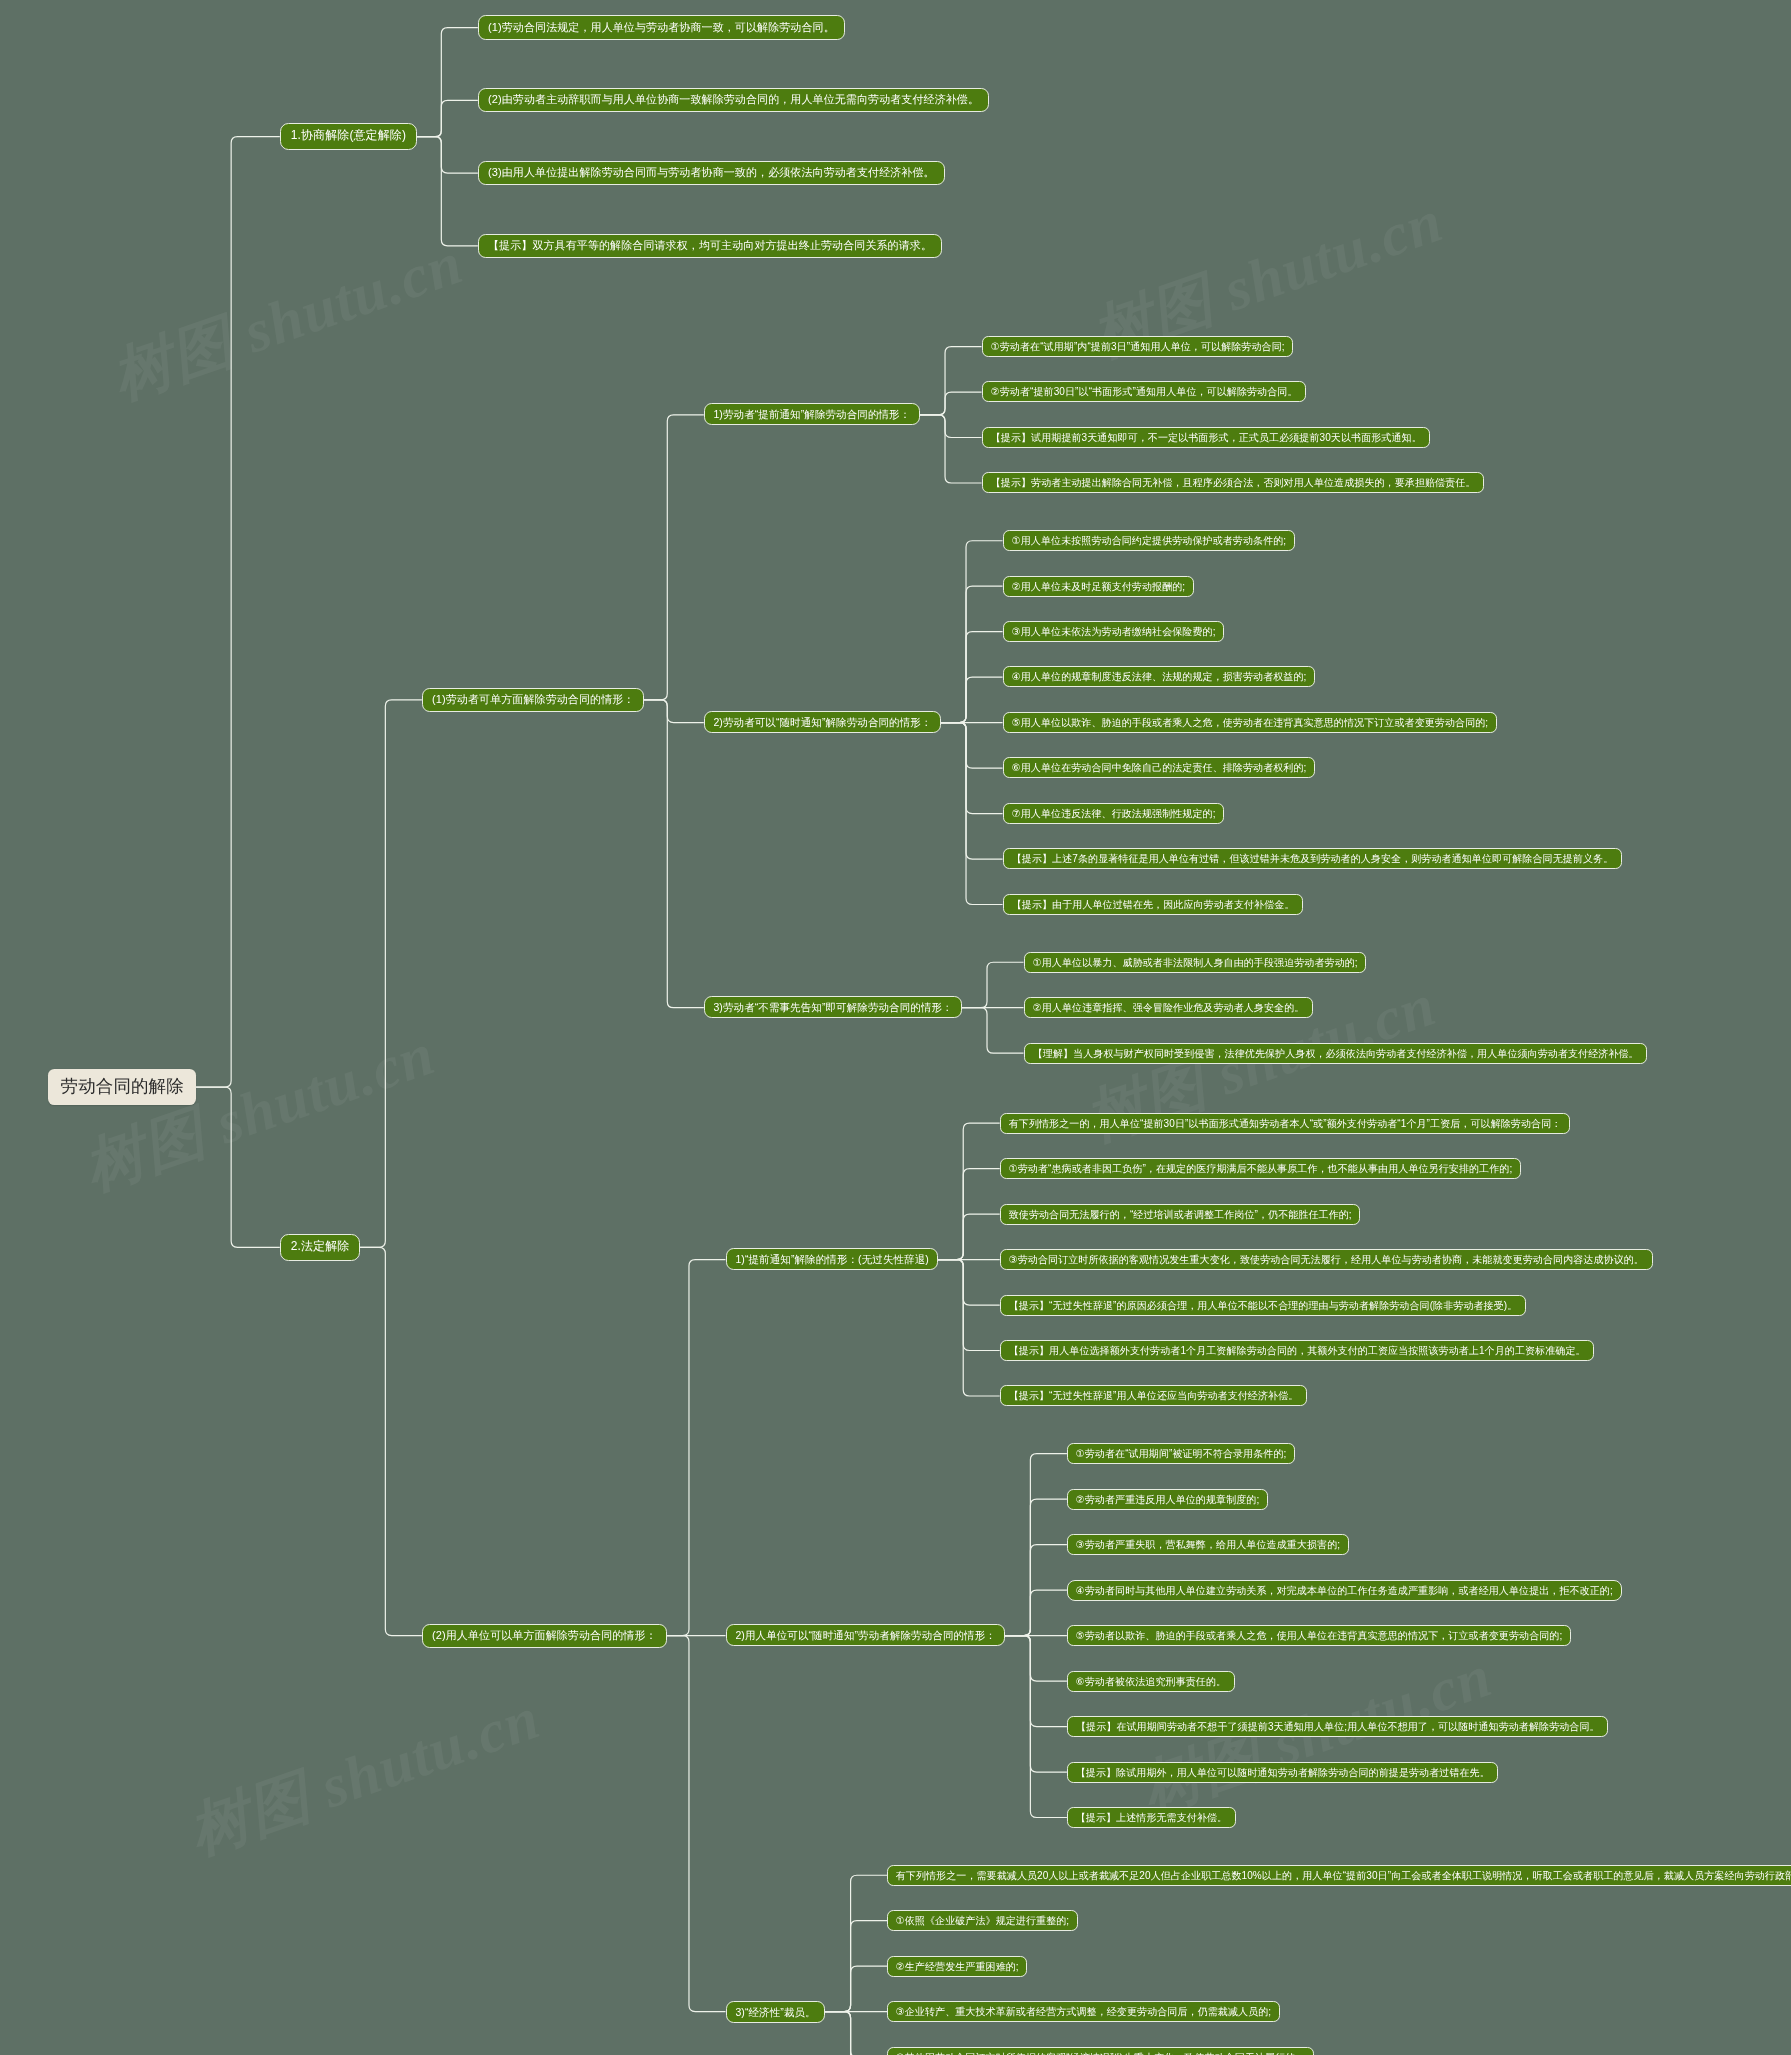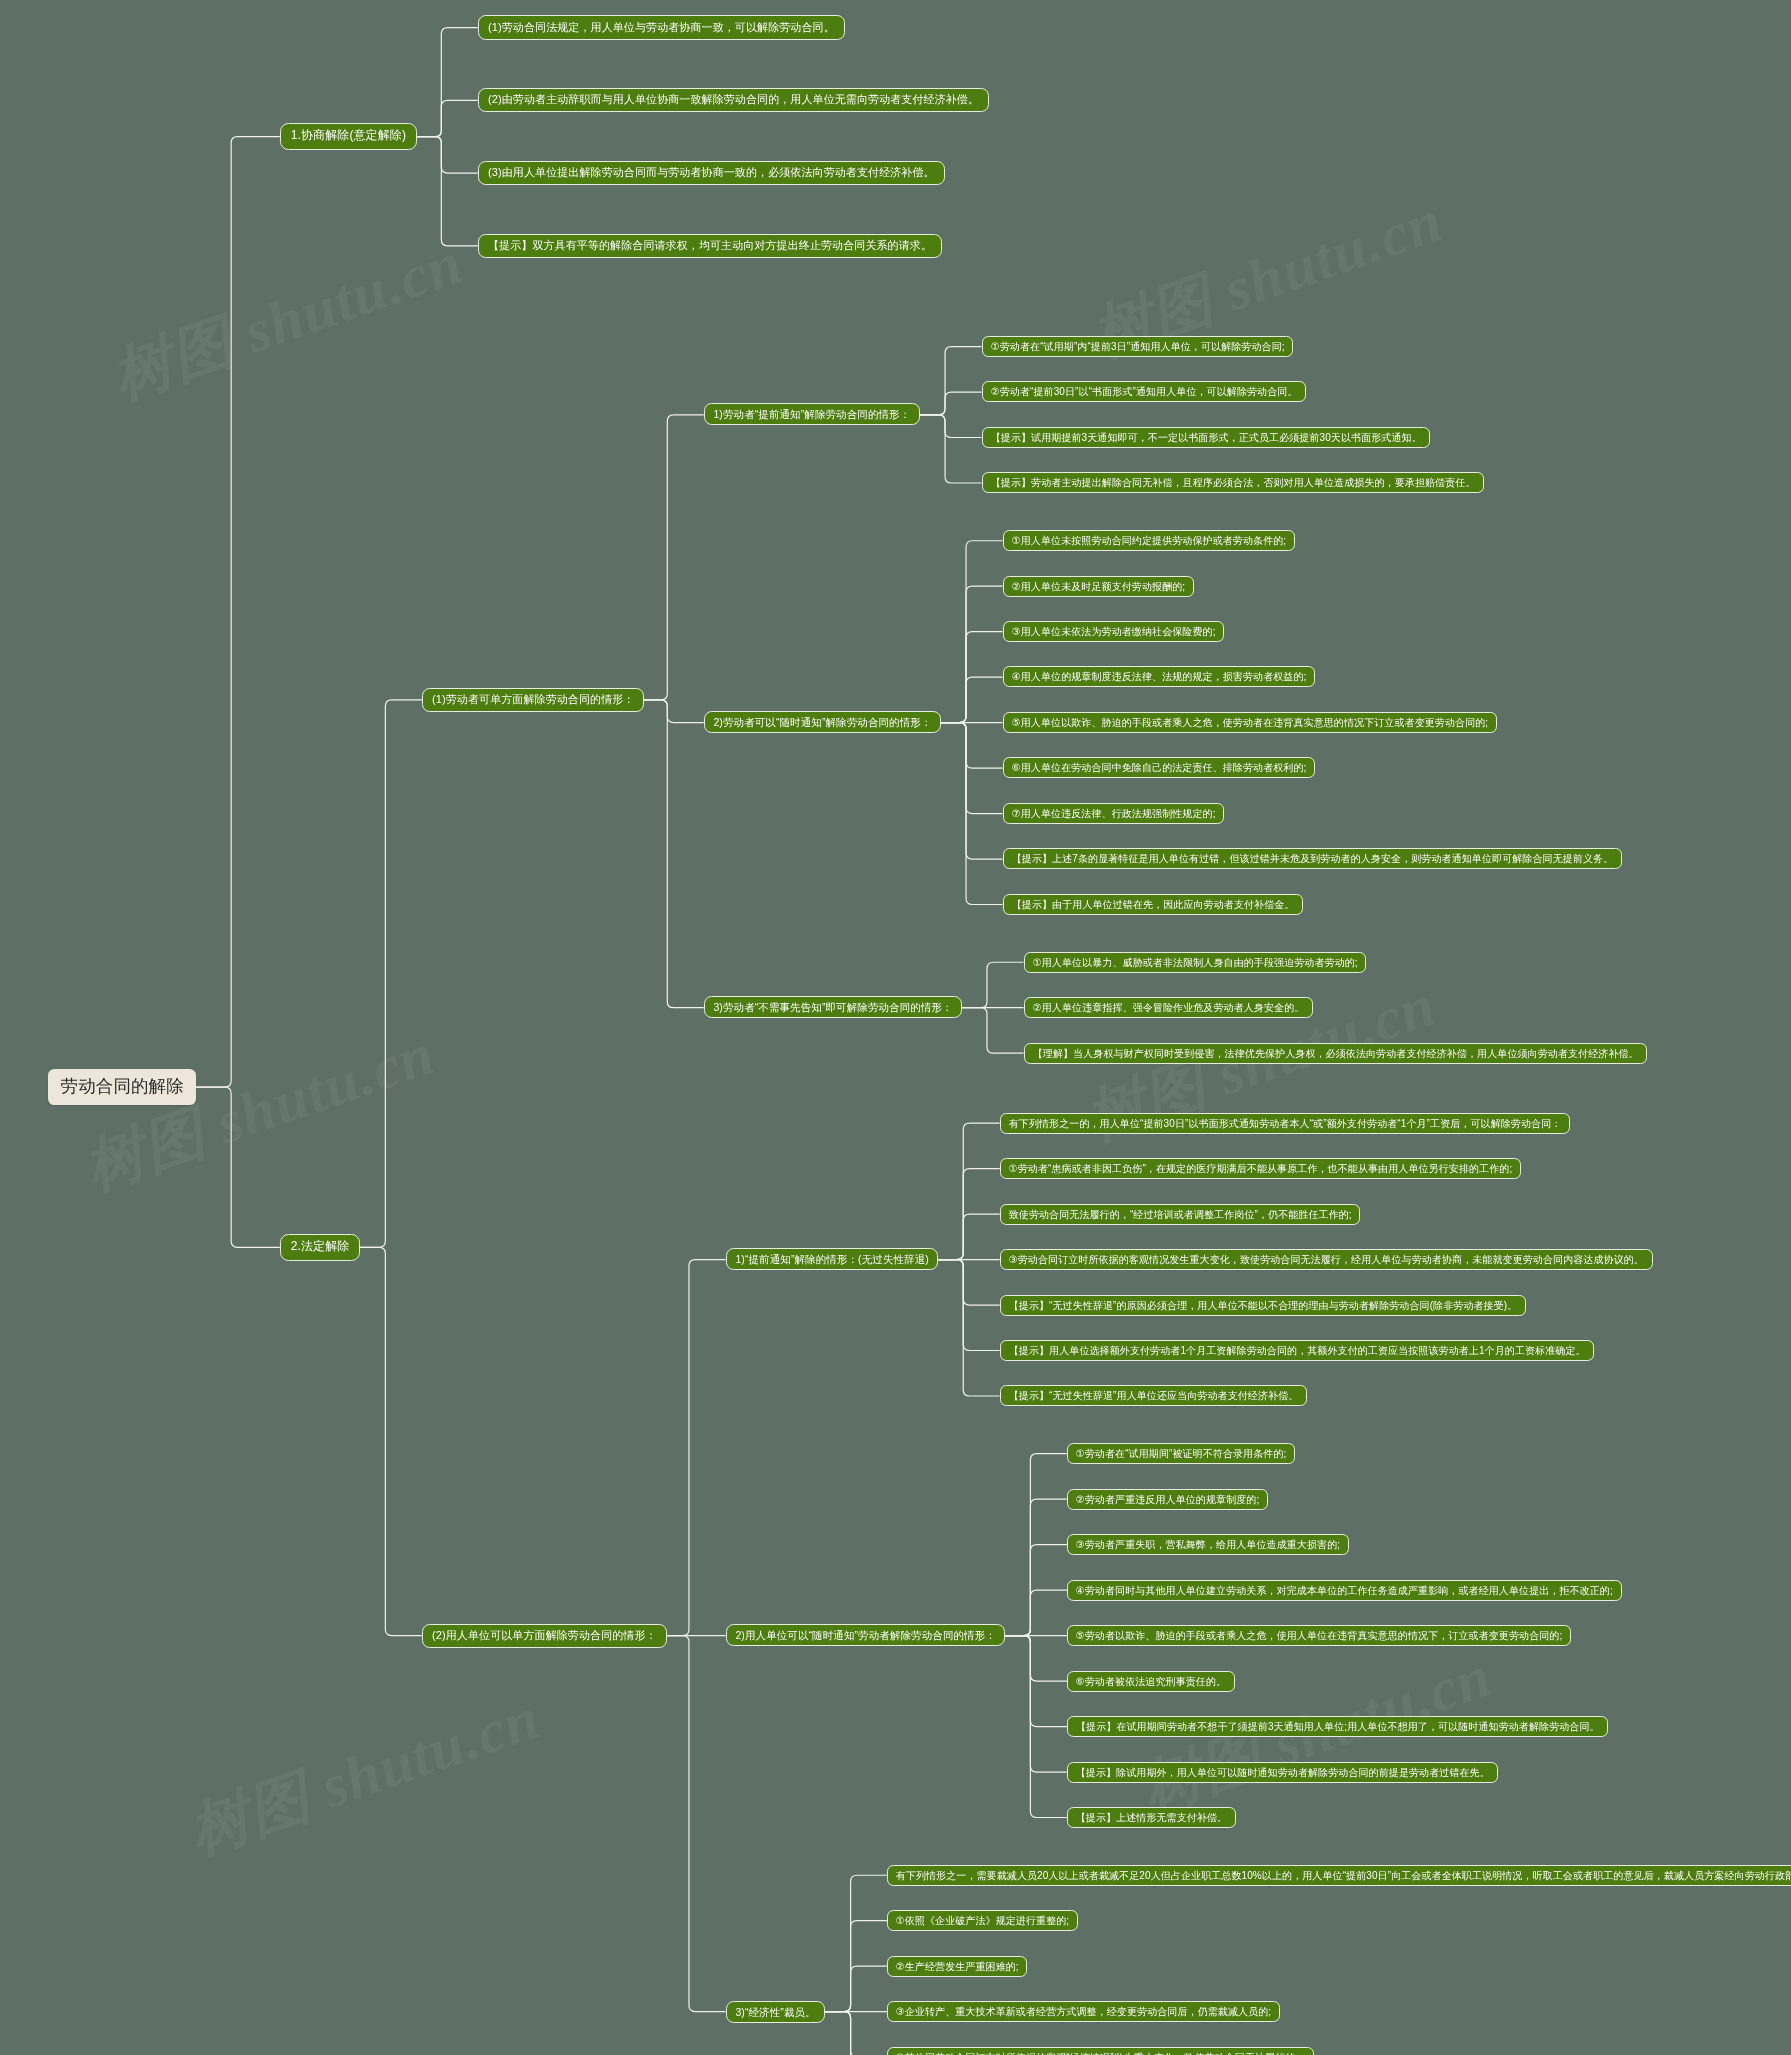--- a/index.html
+++ b/index.html
@@ -174,21 +174,21 @@
       <div class="node lvl4" style="left: 1000px; top: 1158px;">①劳动者“患病或者非因工负伤”，在规定的医疗期满后不能从事原工作，也不能从事由用人单位另行安排的工作的;</div>
       <div class="node lvl4" style="left: 1000px; top: 1204px;">致使劳动合同无法履行的，“经过培训或者调整工作岗位”，仍不能胜任工作的;</div>
       <div class="node lvl4" style="left: 1000px; top: 1249px;">③劳动合同订立时所依据的客观情况发生重大变化，致使劳动合同无法履行，经用人单位与劳动者协商，未能就变更劳动合同内容达成协议的。</div>
       <div class="node lvl4" style="left: 1000px; top: 1295px;">【提示】“无过失性辞退”的原因必须合理，用人单位不能以不合理的理由与劳动者解除劳动合同(除非劳动者接受)。</div>
       <div class="node lvl4" style="left: 1000px; top: 1340px;">【提示】用人单位选择额外支付劳动者1个月工资解除劳动合同的，其额外支付的工资应当按照该劳动者上1个月的工资标准确定。</div>
       <div class="node lvl4" style="left: 1000px; top: 1385px;">【提示】“无过失性辞退”用人单位还应当向劳动者支付经济补偿。</div>
       <div class="node lvl3" style="left: 726px; top: 1624px;">2)用人单位可以“随时通知”劳动者解除劳动合同的情形：</div>
       <div class="node lvl4" style="left: 1067px; top: 1443px;">①劳动者在“试用期间”被证明不符合录用条件的;</div>
       <div class="node lvl4" style="left: 1067px; top: 1489px;">②劳动者严重违反用人单位的规章制度的;</div>
       <div class="node lvl4" style="left: 1067px; top: 1534px;">③劳动者严重失职，营私舞弊，给用人单位造成重大损害的;</div>
-      <div class="node lvl4" style="left: 1067px; top: 1580px;">④劳动者同时与其他用人单位建立劳动关系，对完成本单位的工作任务造成严重影响，或者经用人单位提出，拒不改正的;</div>
+      <div class="node lvl4" style="left: 1067px; top: 1580px; border-radius: 8px;">④劳动者同时与其他用人单位建立劳动关系，对完成本单位的工作任务造成严重影响，或者经用人单位提出，拒不改正的;</div>
       <div class="node lvl4" style="left: 1067px; top: 1625px;">⑤劳动者以欺诈、胁迫的手段或者乘人之危，使用人单位在违背真实意思的情况下，订立或者变更劳动合同的;</div>
       <div class="node lvl4" style="left: 1067px; top: 1671px;">⑥劳动者被依法追究刑事责任的。</div>
       <div class="node lvl4" style="left: 1067px; top: 1716px; padding-left: 8px;">【提示】在试用期间劳动者不想干了须提前3天通知用人单位;用人单位不想用了，可以随时通知劳动者解除劳动合同。</div>
       <div class="node lvl4" style="left: 1067px; top: 1762px;">【提示】除试用期外，用人单位可以随时通知劳动者解除劳动合同的前提是劳动者过错在先。</div>
       <div class="node lvl4" style="left: 1067px; top: 1807px;">【提示】上述情形无需支付补偿。</div>
       <div class="node lvl3" style="left: 726px; top: 2001px;">3)“经济性”裁员。</div>
       <div class="node lvl4" style="left: 887px; top: 1865px;">有下列情形之一，需要裁减人员20人以上或者裁减不足20人但占企业职工总数10%以上的，用人单位“提前30日”向工会或者全体职工说明情况，听取工会或者职工的意见后，裁减人员方案经向劳动行政部门报告，可以裁减人员：</div>
       <div class="node lvl4" style="left: 887px; top: 1910px;">①依照《企业破产法》规定进行重整的;</div>
       <div class="node lvl4" style="left: 887px; top: 1956px;">②生产经营发生严重困难的;</div>
       <div class="node lvl4" style="left: 887px; top: 2001px;">③企业转产、重大技术革新或者经营方式调整，经变更劳动合同后，仍需裁减人员的;</div>

